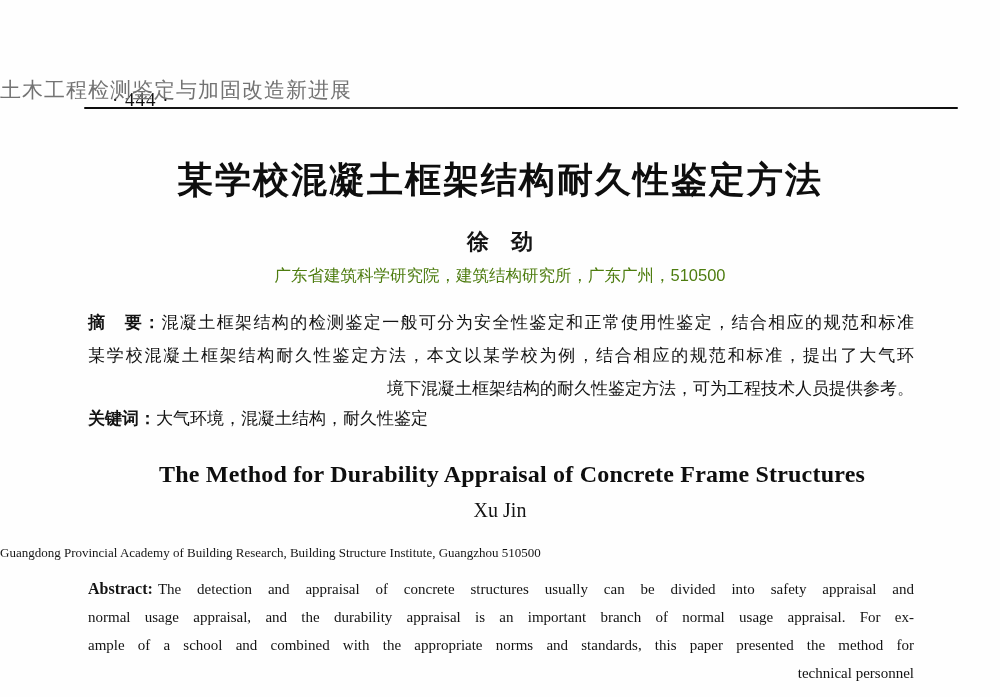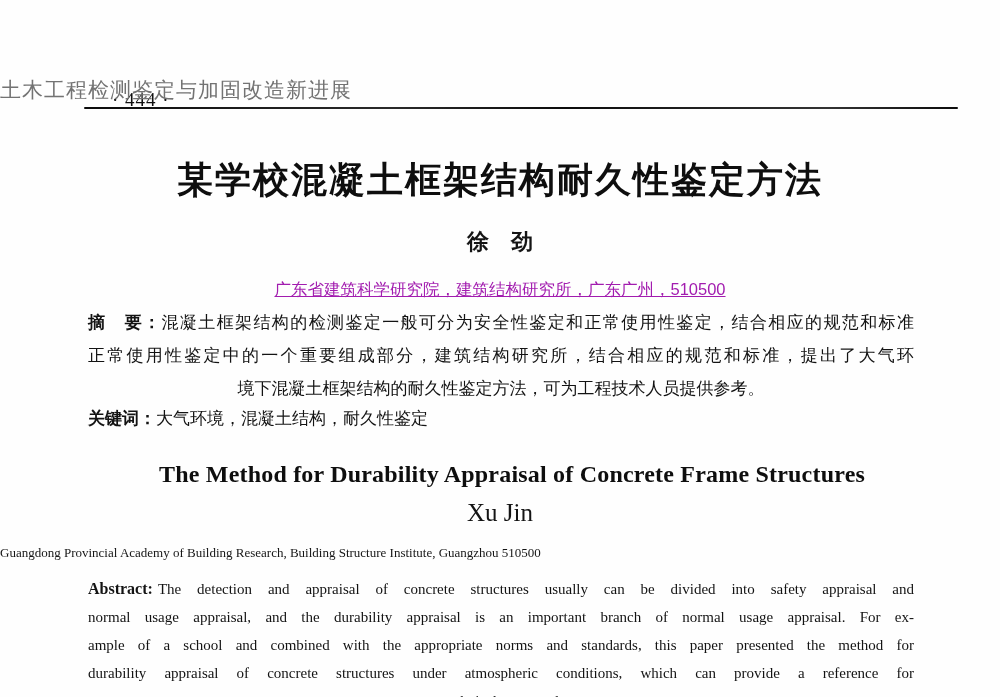--- a/index.html
+++ b/index.html
@@ -39,49 +39,49 @@
     text-align: center; font-size: 36px; font-weight: 700;
     letter-spacing: 2px; color: #0e0e0e;
     margin: 0;
     font-family: Liberation Mono, monospace;
   }
   .zh-author {
     position: absolute; top: 227px; left: 0; width: 100%;
     text-align: center; font-size: 22px; font-weight: 600; color: #141414;
   }
   .zh-affil {
-    position: absolute; top: 279px; left: 0; width: 100%;
-    text-align: center; font-size: 16.5px; color: #a21caf; text-decoration: underline;
+    position: absolute; top: 265px; left: 0; width: 100%;
+    text-align: center; font-size: 16.5px; color: #4d7c0f;
   }
   .zh-abstract {
     position: absolute; top: 306px; left: 88px; width: 826px;
     font-size: 17px; line-height: 33px; color: #131313;
   }
   .zh-keywords {
     position: absolute; top: 404px; left: 88px; width: 826px;
     font-size: 17px; line-height: 30px; color: #131313;
   }
   .lbl { font-weight: 700; font-family: Liberation Serif, serif; }
 
   
   .jline { text-align: justify; text-align-last: justify; }
-  .lline { text-align: center; }
+  .lline { text-align: right; }
 
   
   .en-title {
     position: absolute; top: 449px; left: 0; width: 100%;
     text-align: center;
     font-family: "Liberation Serif", serif;
     font-size: 24px; font-weight: 700; color: #0e0e0e;
     margin: 12px; letter-spacing: 0.2px;
   }
   .en-author {
     position: absolute; top: 499px; left: 0; width: 100%;
     text-align: center; font-family: "Liberation Serif", serif;
-    font-size: 25px; color: #141414;
+    font-size: 20px; color: #141414;
   }
   .en-affil {
     position: absolute; top: 545px; left: 0; width: 100%;
     text-align: left; font-family: "Liberation Serif", serif;
     font-size: 13px; color: #151515;
   }
   .en-abstract {
     position: absolute; top: 575px; left: 88px; width: 826px;
     font-family: "Liberation Serif", serif;
     font-size: 15px; line-height: 28px; color: #131313;
@@ -100,33 +100,32 @@
   <div class="header-rule"></div>
 
   <h1 class="zh-title">某学校混凝土框架结构耐久性鉴定方法</h1>
 
   <div class="zh-author">徐　劲</div>
 
   <div class="zh-affil">广东省建筑科学研究院，建筑结构研究所，广东广州，510500</div>
 
   <div class="zh-abstract">
     <div class="jline"><span class="lbl">摘　要：</span><span>混凝土框架结构的检测鉴定一般可分为安全性鉴定和正常使用性鉴定，结合相应的规范和标准</span></div>
-    <div class="jline">正常使用性鉴定中的一个重要组成部分，建筑结构研究所，结合相应的规范和标准，提出了大气环</div>
+    <div class="jline">某学校混凝土框架结构耐久性鉴定方法，本文以某学校为例，结合相应的规范和标准，提出了大气环</div>
     <div class="lline">境下混凝土框架结构的耐久性鉴定方法，可为工程技术人员提供参考。</div>
   </div>
 
   <div class="zh-keywords"><span class="lbl">关键词：</span><span>大气环境，混凝土结构，耐久性鉴定</span></div>
 
   <h2 class="en-title">The Method for Durability Appraisal of Concrete Frame Structures</h2>
 
   <div class="en-author">Xu Jin</div>
 
   <div class="en-affil">Guangdong Provincial Academy of Building Research, Building Structure Institute, Guangzhou 510500</div>
 
   <div class="en-abstract">
     <div class="jline"><span class="lbl">Abstract:</span><span>The detection and appraisal of concrete structures usually can be divided into safety appraisal and</span></div>
     <div class="jline">normal usage appraisal, and the durability appraisal is an important branch of normal usage appraisal. For ex-</div>
     <div class="jline">ample of a school and combined with the appropriate norms and standards, this paper presented the method for</div>
-    <div class="jline">durability appraisal of concrete structures under atmospheric conditions, which can provide a reference for</div>
     <div class="lline">technical personnel</div>
   </div>
 
 </div>
 
 </body></html>

